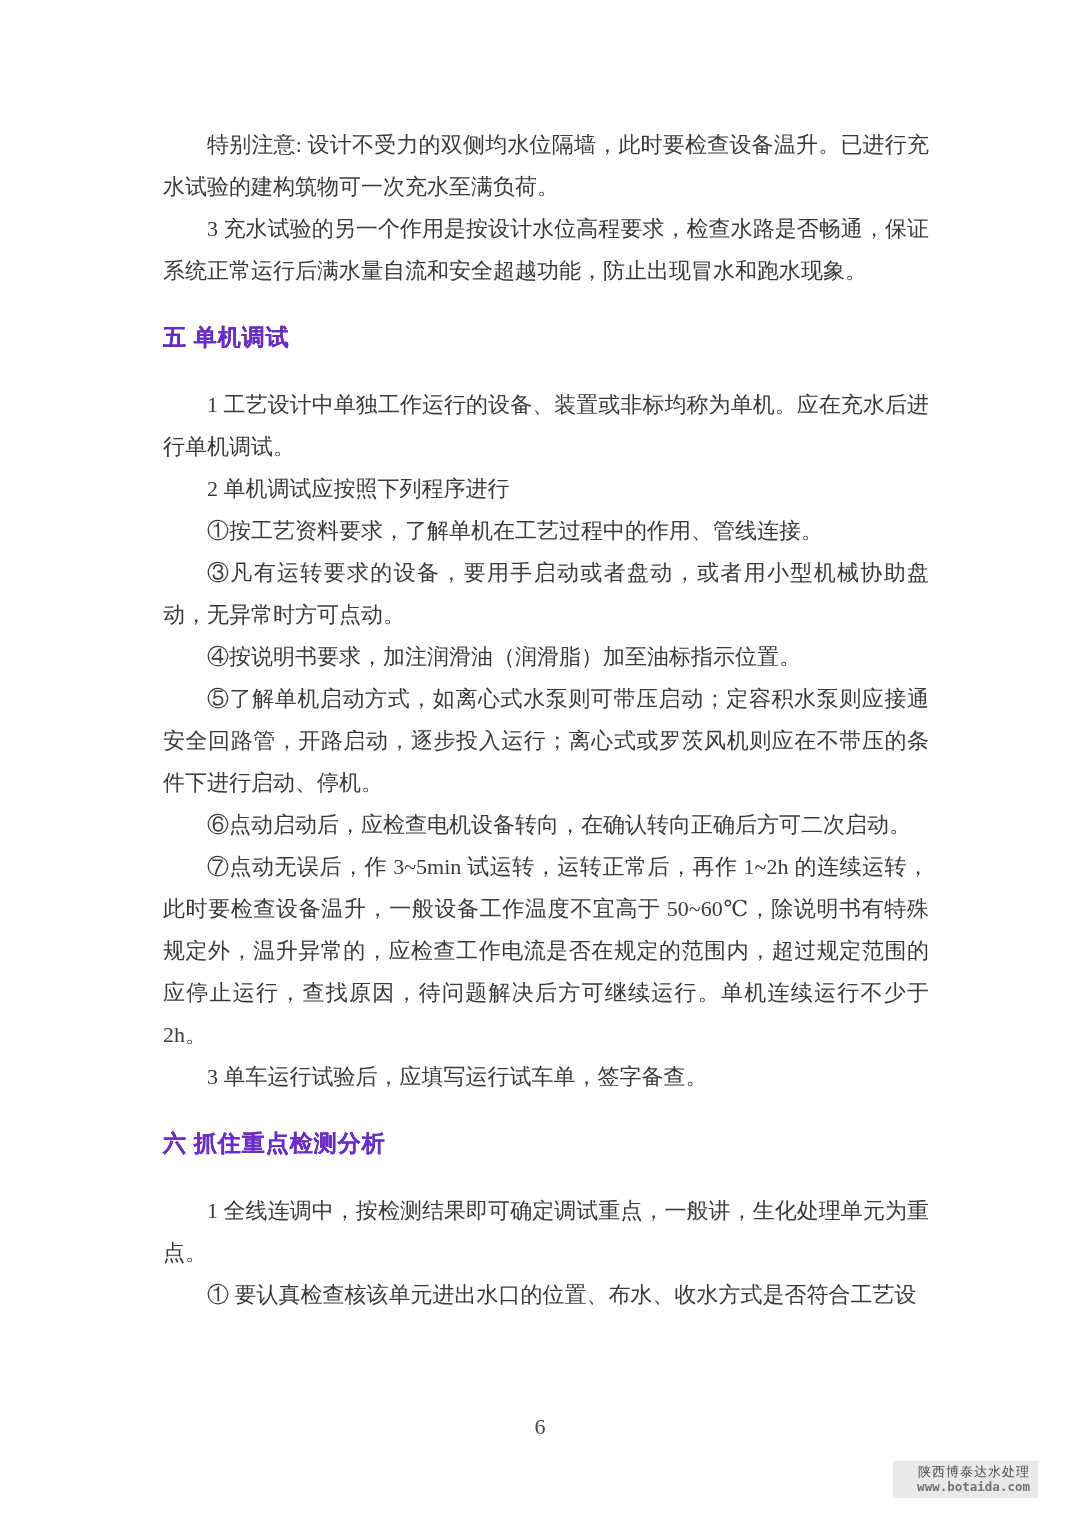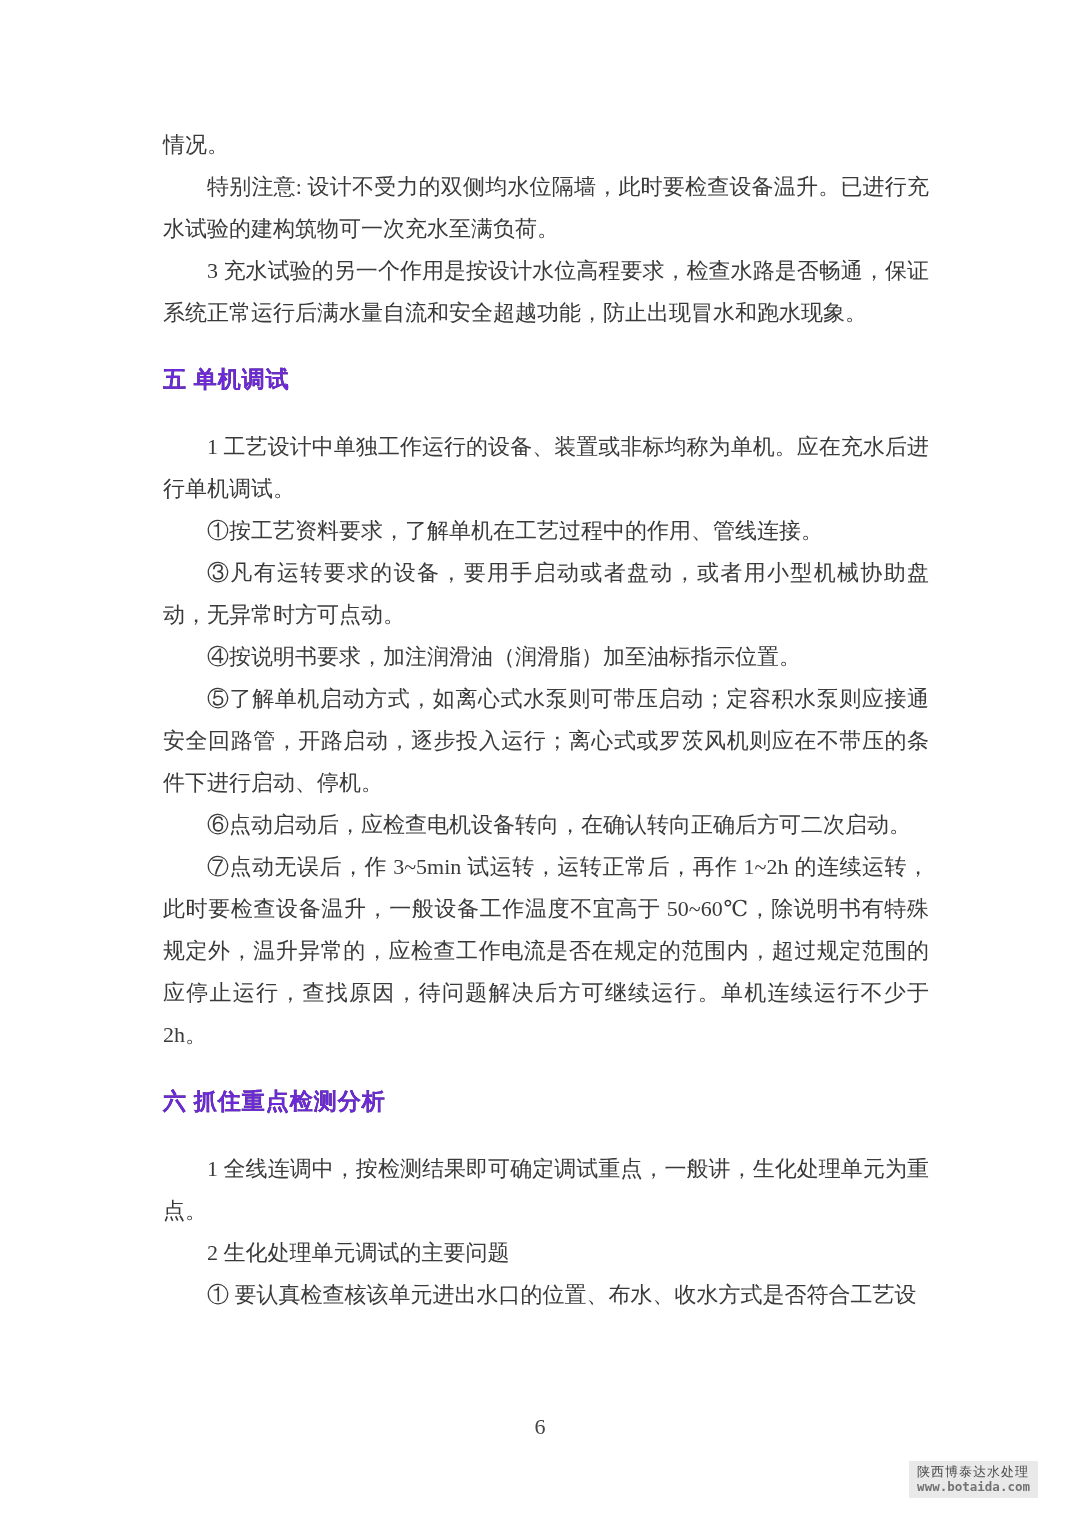--- a/index.html
+++ b/index.html
@@ -51,22 +51,22 @@
     font-size: 22px;
     line-height: 30px;
     color: #454545;
     filter: blur(0.3px);
   }
   .watermark {
     position: absolute;
     right: 42px;
     bottom: 30px;
     background: #e9e9e9;
-    padding: 3px 8px 4px 8px;
-    text-align: left;
+    padding: 3px 8px 4px 24px;
+    text-align: right;
     border-radius: 1px;
   }
   .watermark .wm-cn {
     font-family: "DejaVu Sans", sans-serif;
     font-size: 13px;
     line-height: 15px;
     color: #4a4a4a;
     letter-spacing: 1px;
     white-space: nowrap;
   }
@@ -78,38 +78,38 @@
     color: #737373;
     white-space: nowrap;
   }
 </style>
 </head>
 <body>
 
 <div class="page">
 
   <div class="content">
-    <p class="no-indent">情况。</p>
     <p>特别注意: 设计不受力的双侧均水位隔墙，此时要检查设备温升。已进行充水试验的建构筑物可一次充水至满负荷。</p>
     <p>3 充水试验的另一个作用是按设计水位高程要求，检查水路是否畅通，保证系统正常运行后满水量自流和安全超越功能，防止出现冒水和跑水现象。</p>
 
     <h2>五 单机调试</h2>
 
     <p>1 工艺设计中单独工作运行的设备、装置或非标均称为单机。应在充水后进行单机调试。</p>
+    <p>2 单机调试应按照下列程序进行</p>
     <p>①按工艺资料要求，了解单机在工艺过程中的作用、管线连接。</p>
     <p>③凡有运转要求的设备，要用手启动或者盘动，或者用小型机械协助盘动，无异常时方可点动。</p>
     <p>④按说明书要求，加注润滑油（润滑脂）加至油标指示位置。</p>
     <p>⑤了解单机启动方式，如离心式水泵则可带压启动；定容积水泵则应接通安全回路管，开路启动，逐步投入运行；离心式或罗茨风机则应在不带压的条件下进行启动、停机。</p>
     <p>⑥点动启动后，应检查电机设备转向，在确认转向正确后方可二次启动。</p>
     <p>⑦点动无误后，作 3~5min 试运转，运转正常后，再作 1~2h 的连续运转，此时要检查设备温升，一般设备工作温度不宜高于 50~60℃，除说明书有特殊规定外，温升异常的，应检查工作电流是否在规定的范围内，超过规定范围的应停止运行，查找原因，待问题解决后方可继续运行。单机连续运行不少于 2h。</p>
+    <p>3 单车运行试验后，应填写运行试车单，签字备查。</p>
 
     <h2>六 抓住重点检测分析</h2>
 
     <p>1 全线连调中，按检测结果即可确定调试重点，一般讲，生化处理单元为重点。</p>
-    <p>2 生化处理单元调试的主要问题</p>
     <p>① 要认真检查核该单元进出水口的位置、布水、收水方式是否符合工艺设</p>
   </div>
 
   <div class="page-number">6</div>
 
   <div class="watermark">
     <div class="wm-cn">陕西博泰达水处理</div>
     <div class="wm-url">www.botaida.com</div>
   </div>
 

